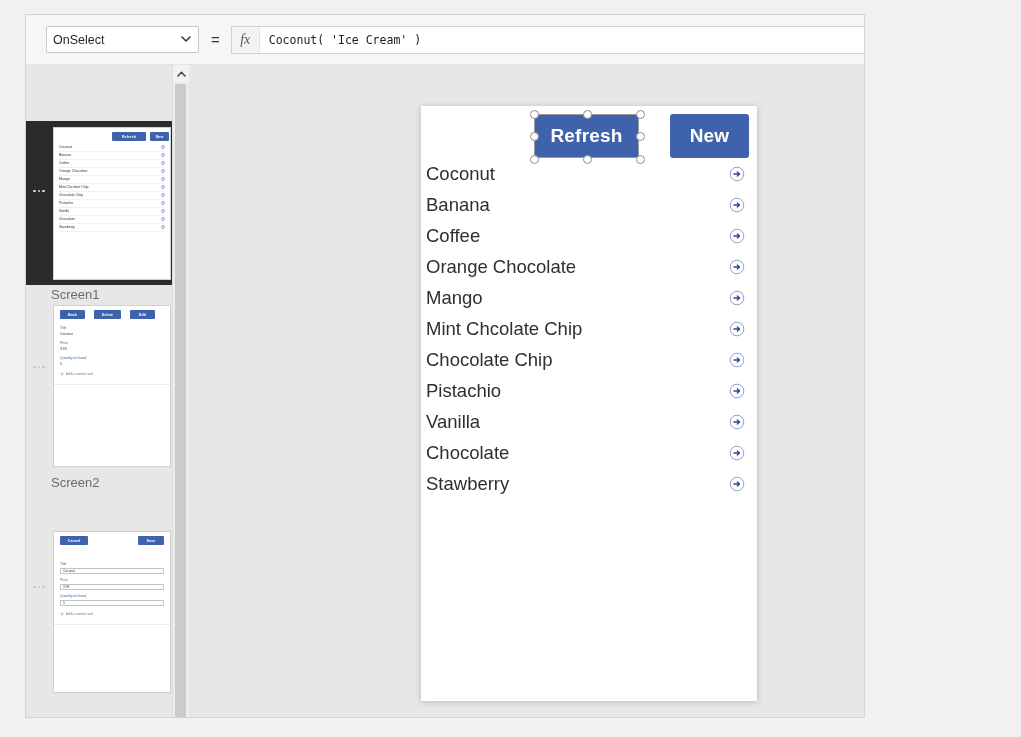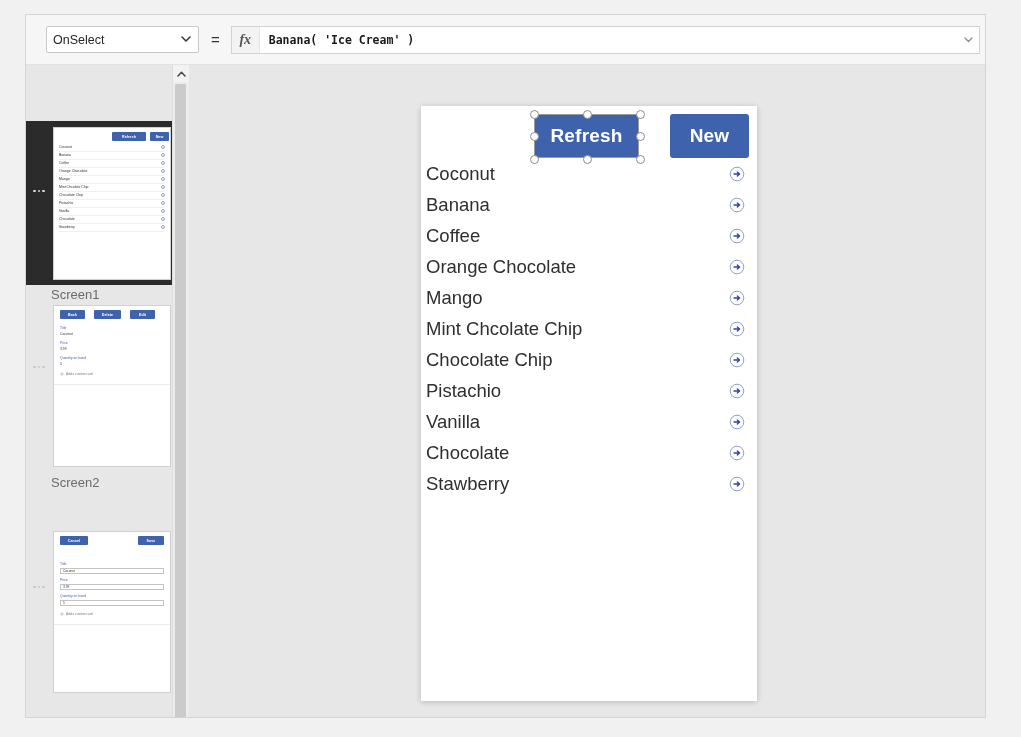--- a/index.html
+++ b/index.html
@@ -7,21 +7,21 @@
     width: 1021px; height: 737px;
     background: #f1f1f1;
     font-family: "Liberation Sans", sans-serif;
     overflow: hidden;
   }
 
   
   #app-window {
     position: absolute;
     left: 25px; top: 14px;
-    width: 961px; height: 704px;
+    width: 840px; height: 704px;
     background: #d946ef;
     border: 1px solid #d4d4d4;
     overflow: hidden;
   }
 
   
   #formula-bar {
     position: absolute;
     left: 0; top: 0;
     width: 974px; height: 50px;
@@ -60,21 +60,20 @@
     user-select: none;
   }
   #formula-input-wrap {
     flex: 1;
     height: 28px;
     background: #ffffff;
     border: 1px solid #d2d2d2;
     display: flex;
     align-items: center;
     position: relative;
-    font-weight: bold;
   }
   #fx-badge {
     width: 28px; height: 26px;
     background: #f3f3f3;
     border-right: 1px solid #e4e4e4;
     display: flex; align-items: center; justify-content: center;
     font-family: "Liberation Serif", serif;
     font-style: italic;
     font-size: 14px;
     color: #555;
@@ -328,21 +327,21 @@
         <svg width="10" height="7" viewBox="0 0 10 7">
             <path d="M1 1.5 L5 5.5 L9 1.5" stroke="#333" stroke-width="1.5" fill="none" stroke-linecap="round" stroke-linejoin="round"></path>
           </svg>
       </span>
     </span>
 
     <span id="equals-sign">=</span>
 
     <div id="formula-input-wrap">
       <span id="fx-badge">fx</span>
-      <span id="formula-text">Banana( 'Ice Cream' )</span>
+      <span id="formula-text">Coconut( 'Ice Cream' )</span>
       <span id="formula-expand-chevron">
         <svg width="9" height="6" viewBox="0 0 9 6">
             <path d="M1 1 L4.5 4.5 L8 1" stroke="#8a8a8a" stroke-width="1.3" fill="none" stroke-linecap="round" stroke-linejoin="round"></path>
           </svg>
       </span>
     </div>
   </div>
 
   <div id="studio-body">
 

